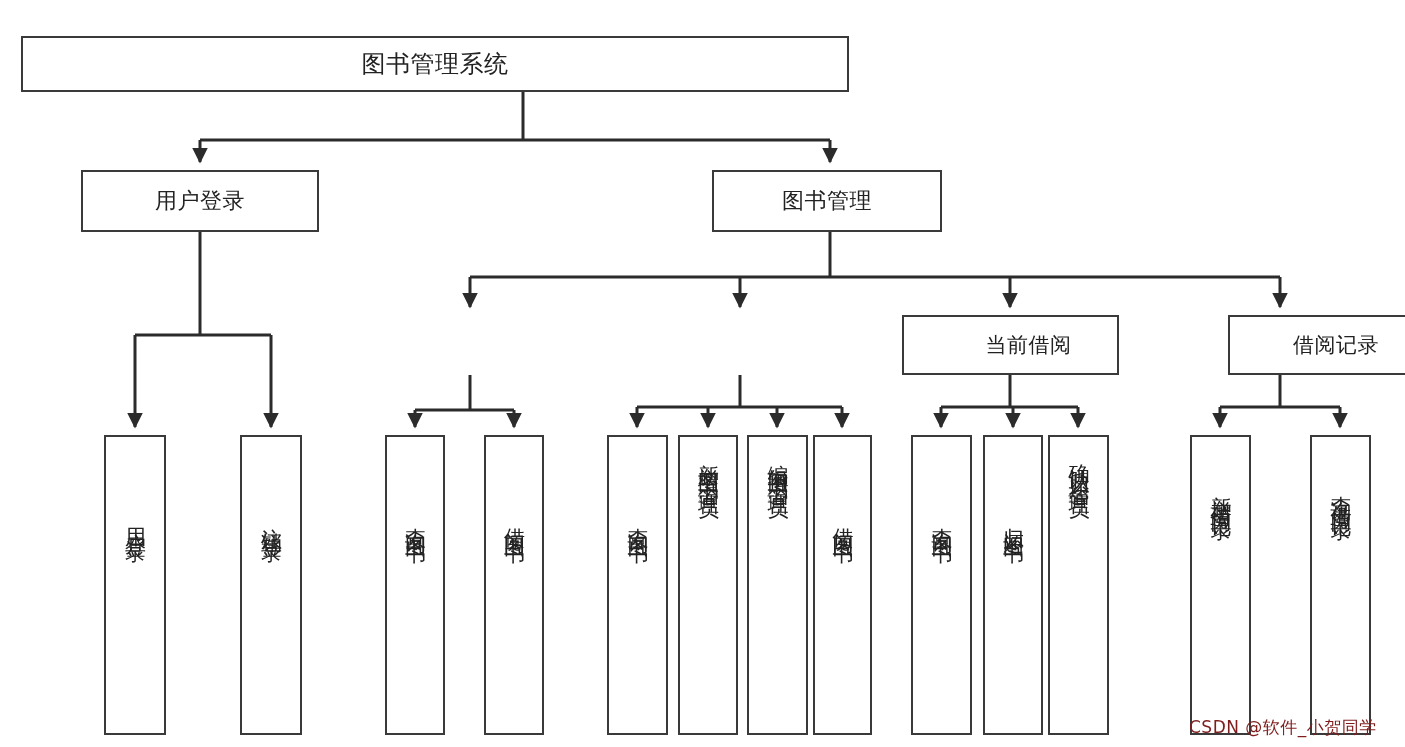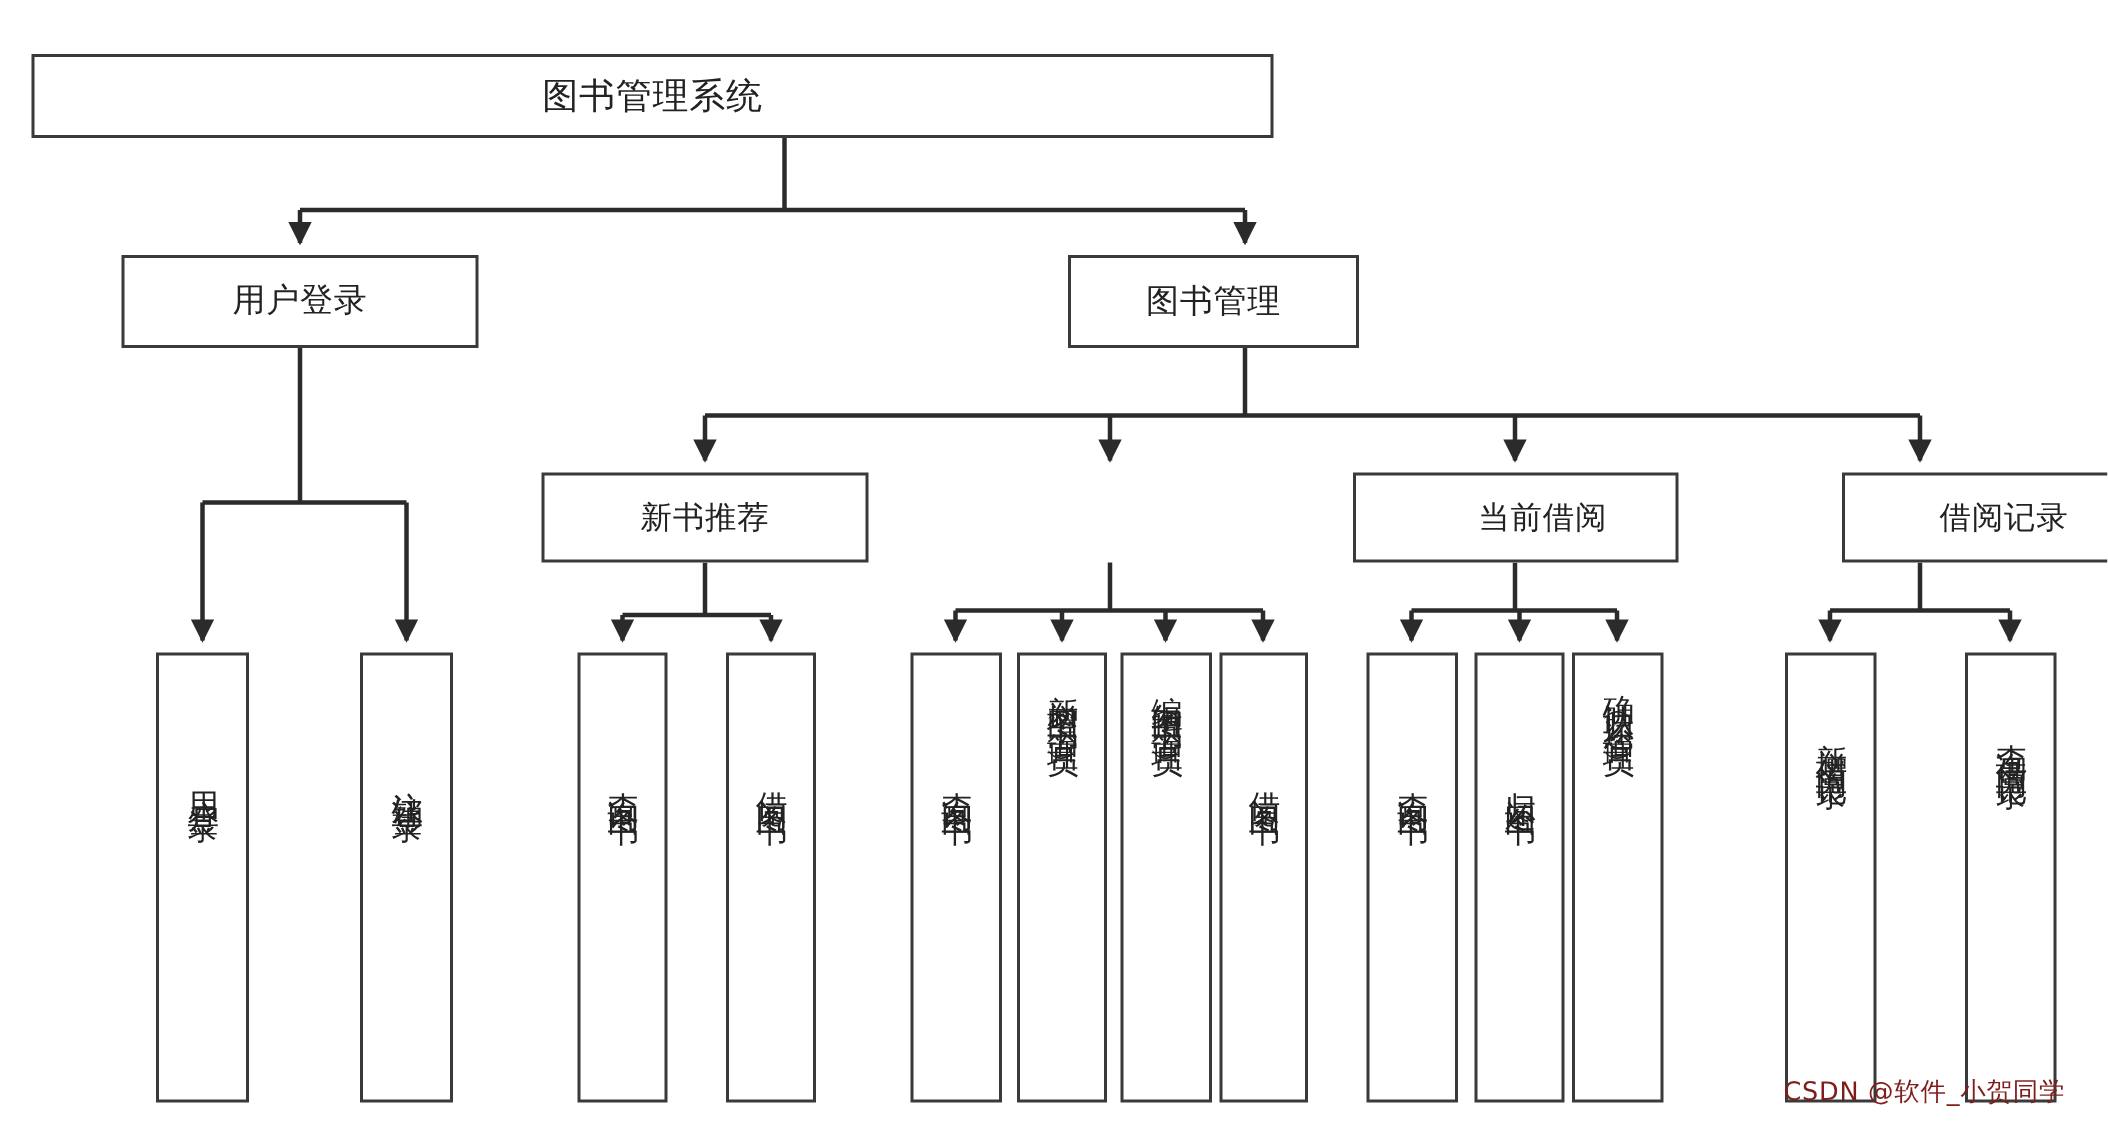--- a/index.html
+++ b/index.html
@@ -41,21 +41,21 @@
     white-space:pre;
     letter-spacing:0.5px;
   }
   
   .node.root{ left:21px; top:12px; width:828px; height:56px;margin-top:24px; }
   .node.root .lbl{ font-size:24px; }
   
   .node.lvl2{ height:62px; }
   .node.lvl2 .lbl{ font-size:22px; }
   .node.n-user-login{ left:81px;  top:170px; width:238px; }
-  .node.n-book-mgmt{ left:712px; top:170px; width:194px;font-family:Liberation Serif, serif; }
+  .node.n-book-mgmt{ left:712px; top:170px; width:230px; }
   
   .node.lvl3{ top:315px; height:60px; }
   .node.lvl3 .lbl{ font-size:21px; }
   .node.n-newbook{ left:361px;  width:218px; }
   .node.n-borrow{  left:632px;  width:216px; }
   .node.n-current{ left:902px;  width:217px;padding-left:36px; }
   .node.n-record{  left:1228px; width:216px; }
   
   .node.leaf{
     top:435px;
@@ -167,23 +167,20 @@
     <span class="lbl">图书管理系统</span>
   </div>
 
   <div class="node lvl2 n-user-login">
     <span class="lbl">用户登录</span>
   </div>
   <div class="node lvl2 n-book-mgmt">
     <span class="lbl">图书管理</span>
   </div>
 
-  <div class="node lvl3 n-newbook">
-    <span class="lbl">新书推荐</span>
-  </div>
   <div class="node lvl3 n-current">
     <span class="lbl">当前借阅</span>
   </div>
   <div class="node lvl3 n-record">
     <span class="lbl">借阅记录</span>
   </div>
 
   <div class="node leaf short lf-a1">
     <span class="lbl">用户登录</span>
   </div>

